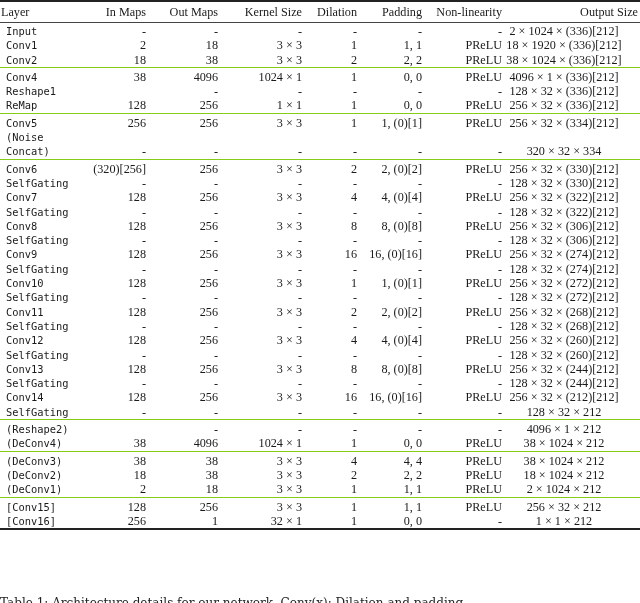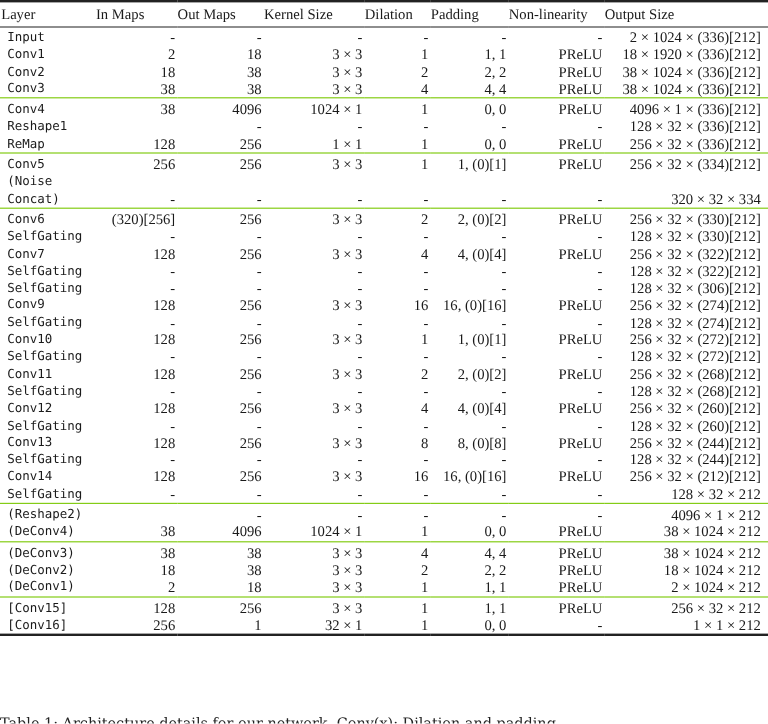--- a/index.html
+++ b/index.html
@@ -32,42 +32,42 @@
     col.c-in { width: 68px; }
     col.c-out { width: 72px; }
     col.c-kernel { width: 84px; }
     col.c-dil { width: 55px; }
     col.c-pad { width: 65px; }
     col.c-nonlin { width: 80px; }
     col.c-output { width: 136px; }
     thead tr { border-top: 2px solid #222; border-bottom: 1px solid #444; }
     th {
       font-weight: normal;
-      text-align: left;
+      text-align: right;
       height: 20px;
       padding: 0 2px 0 0;
       white-space: nowrap;
       vertical-align: middle;
     }
     th.l { text-align: left; padding-left: 1px; }
     td {
       height: 14.3px;
       line-height: 14.3px;
       padding: 0 2px 0 0;
       text-align: right;
       white-space: nowrap;
       vertical-align: middle;
     }
     td.layer {
       text-align: left;
       padding-left: 6px;
       font-family: "DejaVu Sans Mono", "Liberation Mono", monospace;
       font-size: 10.4px;
     }
-    td.output { padding-right: 6px; }
+    td.output { padding-right: 16px; text-align: center; }
     tr.sec-start td { padding-top: 2px; }
     tr.sec-start { border-top: 1px solid #84cc16; }
     tbody tr.first-body td { padding-top: 1px; margin-top: 36px; }
     table.main tbody:last-child tr:last-child { border-bottom: 2px solid #222; margin-left: 36px; }
     .caption {
       position: absolute;
       left: 0;
       top: 595px;
       width: 640px;
       height: 8px;
@@ -129,30 +129,20 @@
         <tr>
           <td class="layer">Conv2</td>
           <td>18</td>
           <td>38</td>
           <td>3 × 3</td>
           <td>2</td>
           <td>2, 2</td>
           <td>PReLU</td>
           <td class="output">38 × 1024 × (336)[212]</td>
         </tr>
-        <tr>
-          <td class="layer">Conv3</td>
-          <td>38</td>
-          <td>38</td>
-          <td>3 × 3</td>
-          <td>4</td>
-          <td>4, 4</td>
-          <td>PReLU</td>
-          <td class="output">38 × 1024 × (336)[212]</td>
-        </tr>
       </tbody>
       <tbody>
         <tr class="sec-start">
           <td class="layer">Conv4</td>
           <td>38</td>
           <td>4096</td>
           <td>1024 × 1</td>
           <td>1</td>
           <td>0, 0</td>
           <td>PReLU</td>
@@ -244,20 +234,30 @@
         </tr>
         <tr>
           <td class="layer">SelfGating</td>
           <td>-</td>
           <td>-</td>
           <td>-</td>
           <td>-</td>
           <td>-</td>
           <td>-</td>
           <td class="output">128 × 32 × (322)[212]</td>
+        </tr>
+        <tr>
+          <td class="layer">Conv8</td>
+          <td>128</td>
+          <td>256</td>
+          <td>3 × 3</td>
+          <td>8</td>
+          <td>8, (0)[8]</td>
+          <td>PReLU</td>
+          <td class="output">256 × 32 × (306)[212]</td>
         </tr>
         <tr>
           <td class="layer">SelfGating</td>
           <td>-</td>
           <td>-</td>
           <td>-</td>
           <td>-</td>
           <td>-</td>
           <td>-</td>
           <td class="output">128 × 32 × (306)[212]</td>

